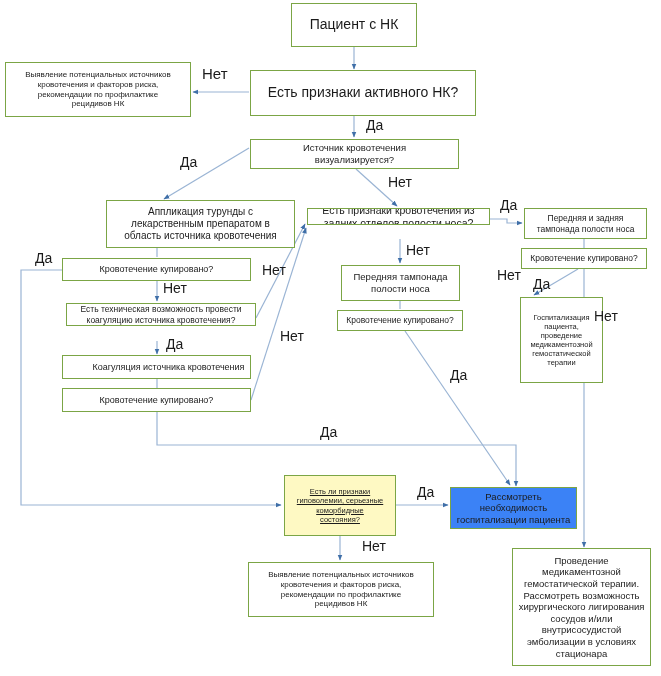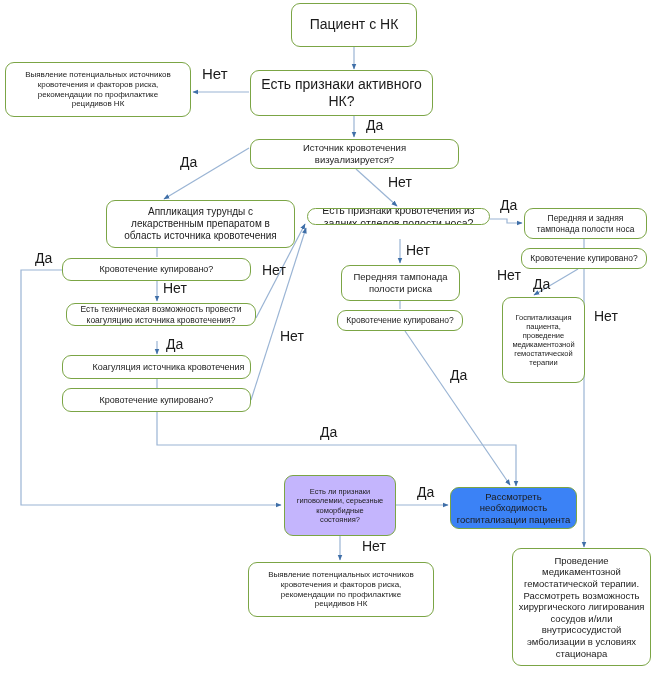--- a/index.html
+++ b/index.html
@@ -24,21 +24,21 @@
     left: 0;
     top: 0;
     width: 661px;
     height: 676px;
     pointer-events: none;
   }
   .node {
     position: absolute;
     box-sizing: border-box;
     border: 1px solid #7ba545;
-    border-radius: 9px;
+    border-radius: 0;
     background: #ffffff;
     display: flex;
     align-items: center;
     justify-content: center;
     text-align: center;
     color: #1b1b1b;
     line-height: 1.22;
     padding: 2px 4px;
     overflow: hidden;
   }
@@ -112,21 +112,21 @@
 
       <path d="M340,536 L340,560" marker-end="url(#arrow)"></path>
 
     </g>
   </svg>
 
   <div id="nodes-layer">
       <div class="node" style="left: 291px; top: 3px; width: 126px; height: 44px; font-size: 14px; border-color: rgb(123, 165, 69); background: rgb(255, 255, 255); color: rgb(27, 27, 27);">
         <span>Пациент с НК</span>
       </div>
-      <div class="node" style="left: 250px; top: 70px; width: 183px; height: 46px; font-size: 14px; border-color: rgb(123, 165, 69); background: rgb(255, 255, 255); color: rgb(27, 27, 27);">
+      <div class="node" style="left: 250px; top: 70px; width: 226px; height: 46px; font-size: 14px; border-color: rgb(123, 165, 69); background: rgb(255, 255, 255); color: rgb(27, 27, 27);">
         <span>Есть признаки активного НК?</span>
       </div>
       <div class="node" style="left: 5px; top: 62px; width: 186px; height: 55px; font-size: 8px; border-color: rgb(123, 165, 69); background: rgb(255, 255, 255); color: rgb(27, 27, 27);">
         <span>Выявление потенциальных источников
 кровотечения и факторов риска,
 рекомендации по профилактике
 рецидивов НК</span>
       </div>
       <div class="node" style="left: 250px; top: 139px; width: 209px; height: 30px; font-size: 9.5px; border-color: rgb(123, 165, 69); background: rgb(255, 255, 255); color: rgb(27, 27, 27);">
         <span>Источник кровотечения
@@ -149,41 +149,41 @@
       </div>
       <div class="node" style="left: 62px; top: 388px; width: 189px; height: 24px; font-size: 9px; border-color: rgb(123, 165, 69); background: rgb(255, 255, 255); color: rgb(27, 27, 27);">
         <span>Кровотечение купировано?</span>
       </div>
       <div class="node" style="left: 307px; top: 208px; width: 183px; height: 17px; font-size: 10.5px; border-color: rgb(123, 165, 69); background: rgb(255, 255, 255); color: rgb(27, 27, 27);">
         <span>Есть признаки кровотечения из
 задних отделов полости носа?</span>
       </div>
       <div class="node" style="left: 341px; top: 265px; width: 119px; height: 36px; font-size: 9.5px; border-color: rgb(123, 165, 69); background: rgb(255, 255, 255); color: rgb(27, 27, 27);">
         <span>Передняя тампонада
-полости риска</span>
+полости носа</span>
       </div>
       <div class="node" style="left: 337px; top: 310px; width: 126px; height: 21px; font-size: 8.5px; border-color: rgb(123, 165, 69); background: rgb(255, 255, 255); color: rgb(27, 27, 27);">
         <span>Кровотечение купировано?</span>
       </div>
       <div class="node" style="left: 524px; top: 208px; width: 123px; height: 31px; font-size: 8.5px; border-color: rgb(123, 165, 69); background: rgb(255, 255, 255); color: rgb(27, 27, 27);">
         <span>Передняя и задняя
 тампонада полости носа</span>
       </div>
       <div class="node" style="left: 521px; top: 248px; width: 126px; height: 21px; font-size: 8.5px; border-color: rgb(123, 165, 69); background: rgb(255, 255, 255); color: rgb(27, 27, 27);">
         <span>Кровотечение купировано?</span>
       </div>
-      <div class="node" style="left: 502px; top: 297px; width: 83px; height: 86px; font-size: 7.5px; border-color: rgb(123, 165, 69); background: rgb(255, 255, 255); color: rgb(27, 27, 27);">
+      <div class="node" style="left: 520px; top: 297px; width: 83px; height: 86px; font-size: 7.5px; border-color: rgb(123, 165, 69); background: rgb(255, 255, 255); color: rgb(27, 27, 27);">
         <span>Госпитализация
 пациента,
 проведение
 медикаментозной
 гемостатической
 терапии</span>
       </div>
-      <div class="node" style="left: 284px; top: 475px; width: 112px; height: 61px; font-size: 7.5px; border-color: rgb(123, 165, 69); background: #c4b5fd; color: rgb(27, 27, 27);">
+      <div class="node" style="left: 284px; top: 475px; width: 112px; height: 61px; font-size: 7.5px; border-color: rgb(123, 165, 69); background: #fef9c3; color: rgb(27, 27, 27); text-decoration: underline;">
         <span>Есть ли признаки
 гиповолемии, серьезные
 коморбидные
 состояния?</span>
       </div>
       <div class="node" style="left: 450px; top: 487px; width: 127px; height: 42px; font-size: 9.5px; border-color: rgb(123, 165, 69); background: #3b82f6; color: rgb(27, 27, 27);">
         <span>Рассмотреть
 необходимость
 госпитализации пациента</span>
       </div>

